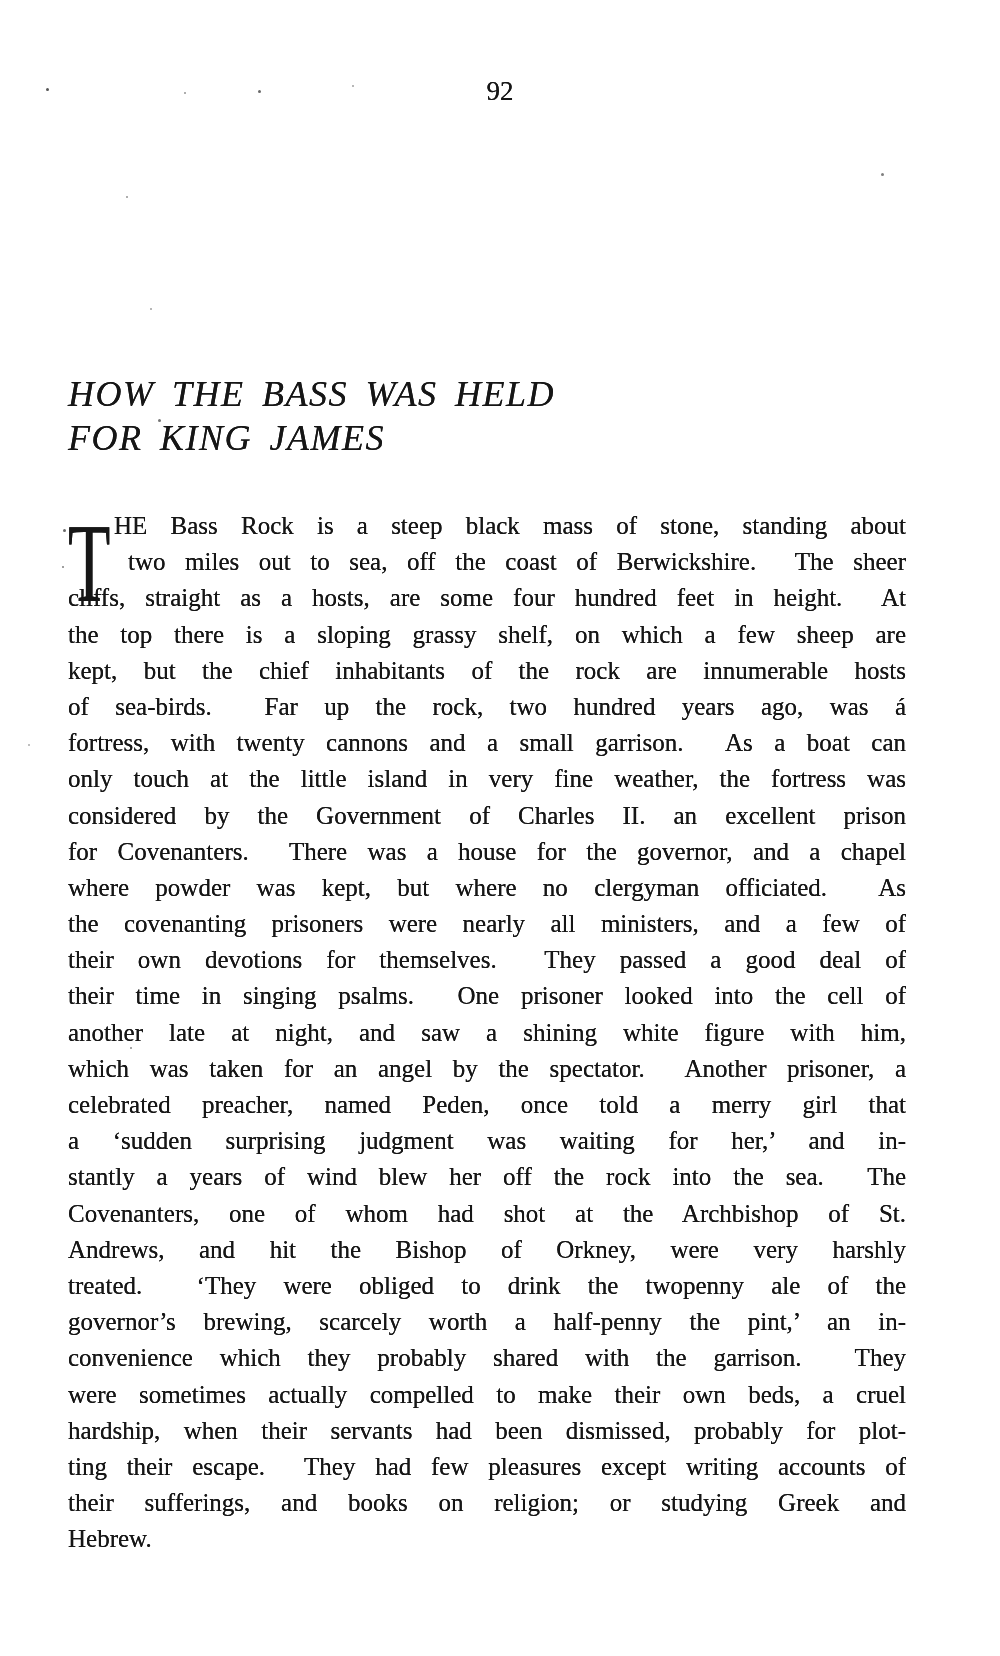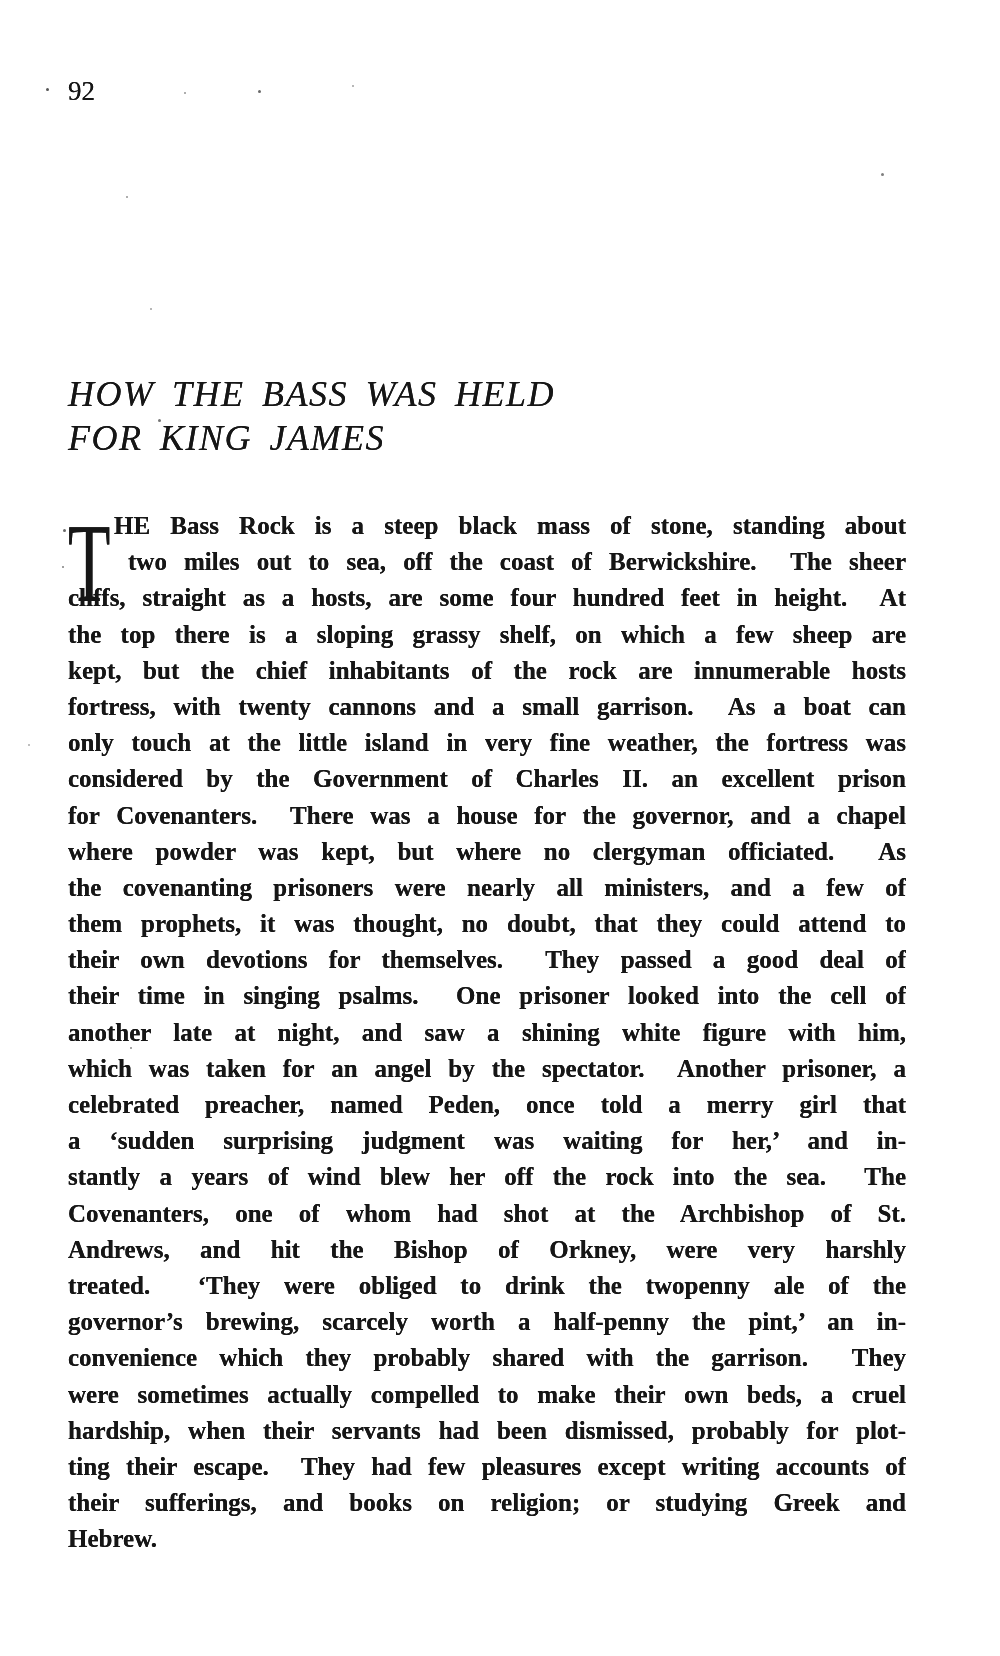--- a/index.html
+++ b/index.html
@@ -11,20 +11,21 @@
     color: #161616;
     font-family: "Liberation Serif", serif;
     overflow: hidden;
     text-shadow: 0 0 0.5px currentColor; 
   }
   .folio {
     position: absolute;
     top: 76px;
     left: 68px;
     width: 864px;
+    text-align: center;
     font-size: 27px;
     line-height: 31px;
   }
   .title {
     position: absolute;
     top: 372px;
     left: 68px;
     width: 838px;
     text-align: left;
     font-style: italic;
@@ -50,21 +51,20 @@
     transform: scaleX(0.62);
     transform-origin: left;
     letter-spacing: 0;
   }
   .bline {
     height: 36.2px;
     overflow: hidden;
     text-align: justify;
     text-align-last: justify;
     white-space: pre-wrap;
-    font-weight: bold;
   }
   .bline.first  { padding-left: 46px; }
   .bline.second { padding-left: 60px; }
   .bline.last   { text-align-last: left; }
   .speck {
     position: absolute;
     background: #2a2a2a;
     border-radius: 50%;
   }
 </style>
@@ -81,27 +81,27 @@
   </div>
 
   <div class="bodytext">
     <span class="dropcap">T</span>
     <div>
         <div class="bline first">HE Bass Rock is a steep black mass of stone, standing about</div>
         <div class="bline second">two miles out to sea, off the coast of Berwickshire.  The sheer</div>
         <div class="bline">cliffs, straight as a hosts, are some four hundred feet in height.  At</div>
         <div class="bline">the top there is a sloping grassy shelf, on which a few sheep are</div>
         <div class="bline">kept, but the chief inhabitants of the rock are innumerable hosts</div>
+        <div class="bline">of sea-birds.  Far up the rock, two hundred years ago, was á</div>
         <div class="bline">fortress, with twenty cannons and a small garrison.  As a boat can</div>
         <div class="bline">only touch at the little island in very fine weather, the fortress was</div>
         <div class="bline">considered by the Government of Charles II. an excellent prison</div>
         <div class="bline">for Covenanters.  There was a house for the governor, and a chapel</div>
         <div class="bline">where powder was kept, but where no clergyman officiated.  As</div>
         <div class="bline">the covenanting prisoners were nearly all ministers, and a few of</div>
-        <div class="bline">them prophets, it was thought, no doubt, that they could attend to</div>
         <div class="bline">their own devotions for themselves.  They passed a good deal of</div>
         <div class="bline">their time in singing psalms.  One prisoner looked into the cell of</div>
         <div class="bline">another late at night, and saw a shining white figure with him,</div>
         <div class="bline">which was taken for an angel by the spectator.  Another prisoner, a</div>
         <div class="bline">celebrated preacher, named Peden, once told a merry girl that</div>
         <div class="bline">a ‘sudden surprising judgment was waiting for her,’ and in-</div>
         <div class="bline">stantly a years of wind blew her off the rock into the sea.  The</div>
         <div class="bline">Covenanters, one of whom had shot at the Archbishop of St.</div>
         <div class="bline">Andrews, and hit the Bishop of Orkney, were very harshly</div>
         <div class="bline">treated.  ‘They were obliged to drink the twopenny ale of the</div>

